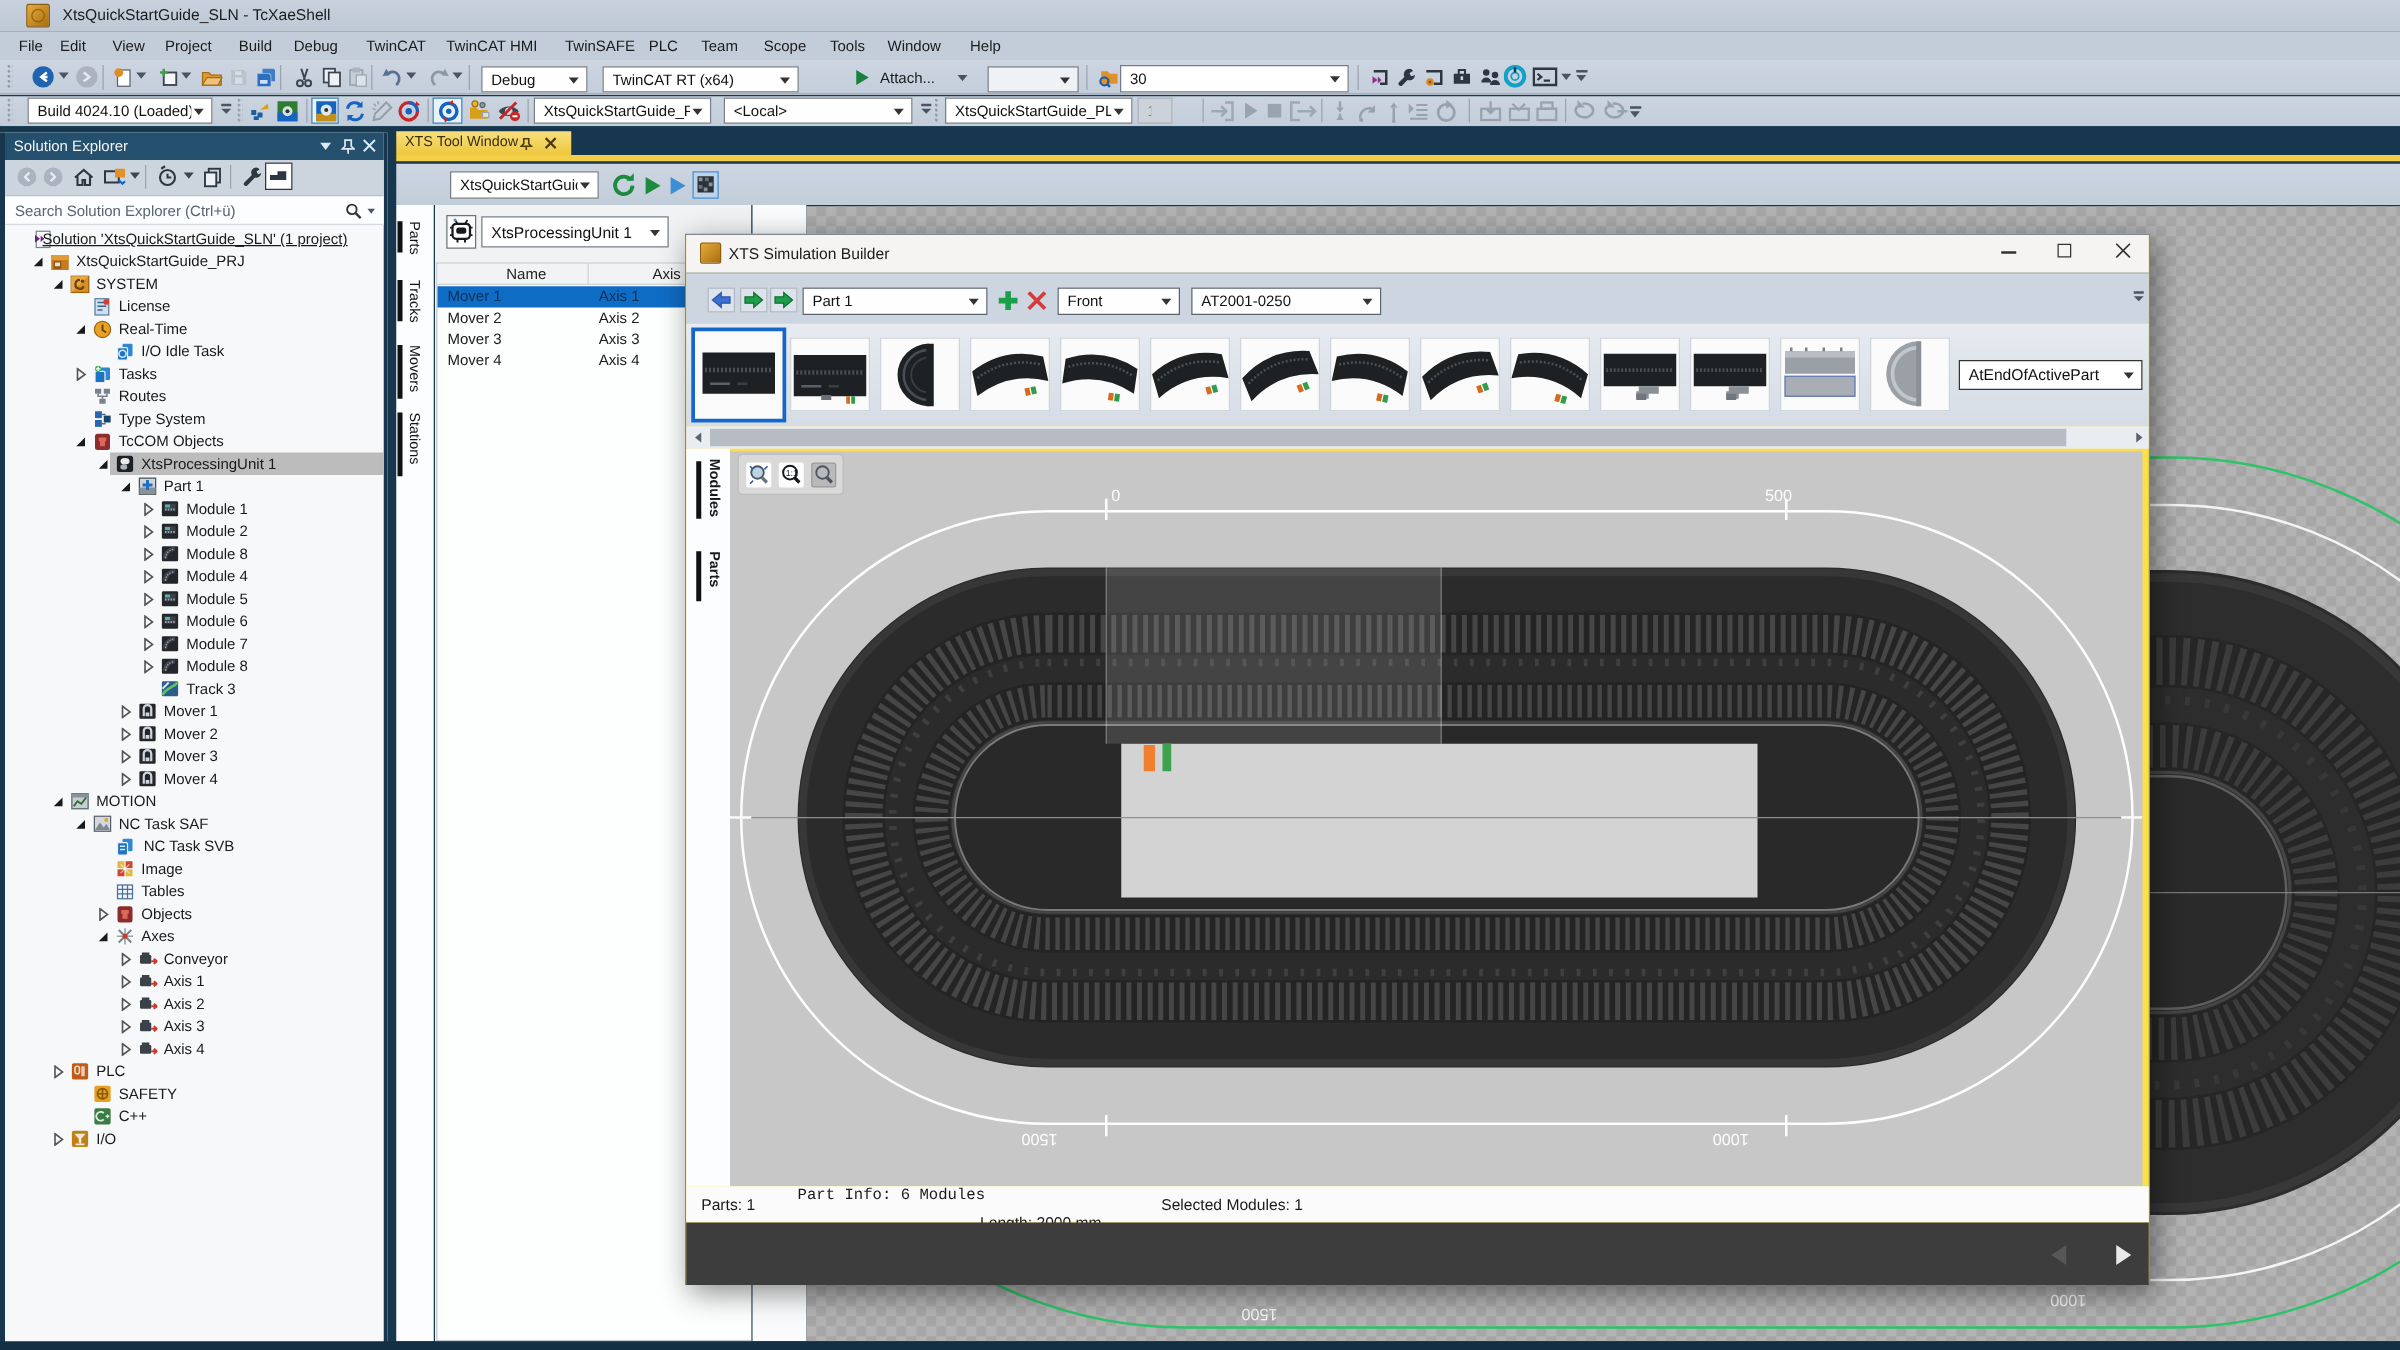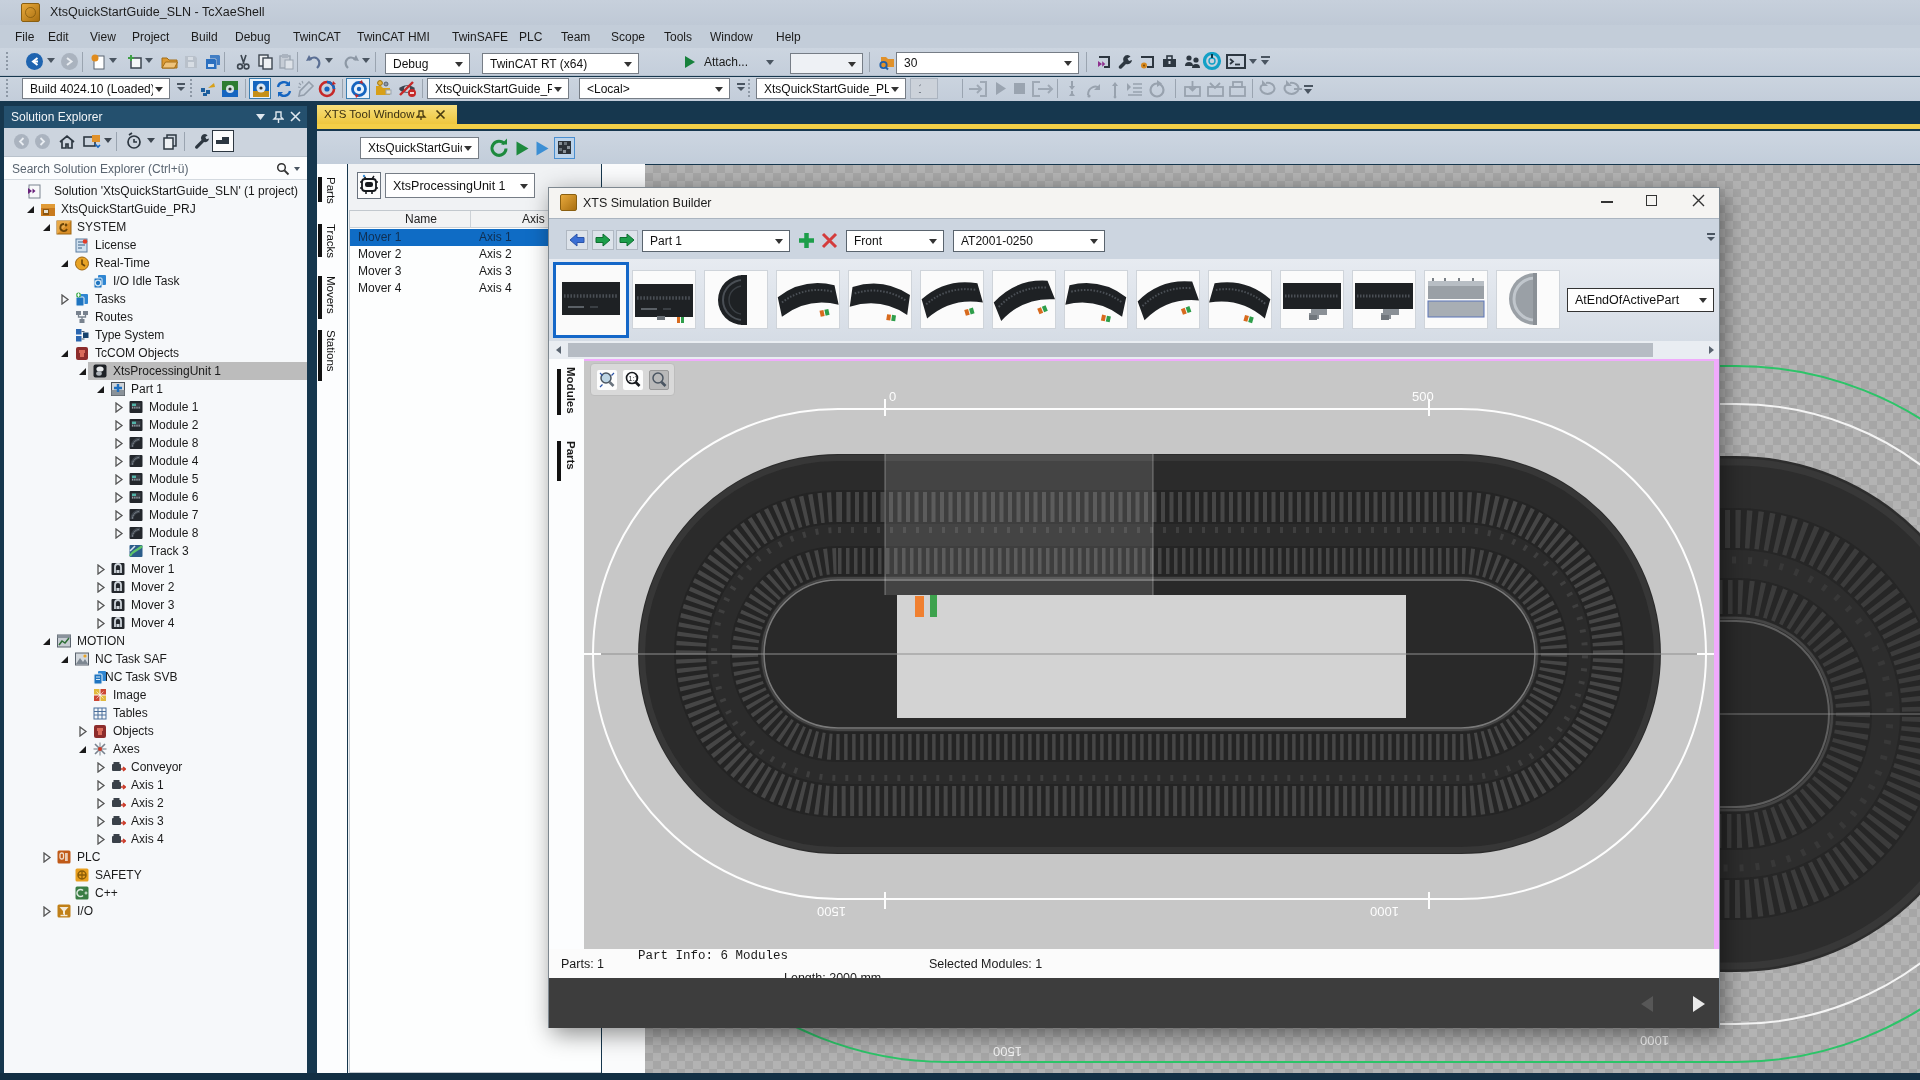--- a/index.html
+++ b/index.html
@@ -396,21 +396,21 @@
         <path d="M8.5 8.5 l4 4" stroke="#333" stroke-width="1.8"></path>
       </svg>
    <div class="abs" style="left:290px;top:10px;border:3.5px solid transparent;border-top:4.5px solid #4a5561;"></div>
  </div>
  <div class="abs" id="tree" style="left:0;top:76px;width:303px;bottom:0;font-size:12px;color:#1a1a1a;">
 <svg class="abs" style="left:22px;top:1px;" width="16" height="16">
         <rect x="3" y="2" width="11" height="13" fill="#f8f9fa" stroke="#7a8490"></rect>
         <path d="M2 5 l4 3 l-4 3 z" fill="#68217a"></path>
         <path d="M6.5 5.5 l3 2.5 l-3 2.5 z" fill="#68217a"></path>
       </svg>
-<div class="abs" style="left:50px;top:2px;white-space:nowrap;">Solution 'XtsQuickStartGuide_SLN' (1 project)</div>
+<div class="abs" style="left:30px;top:2px;white-space:nowrap;text-decoration:underline;">Solution 'XtsQuickStartGuide_SLN' (1 project)</div>
 <svg class="abs" style="left:22px;top:23px;" width="10" height="10">
         <path d="M8 1 V8 H1 z" fill="#1a1a1a"></path>
       </svg>
 <svg class="abs" style="left:36px;top:19px;" width="16" height="16">
         <rect x="1" y="3" width="14" height="12" fill="#c87a1e"></rect>
         <rect x="1" y="3" width="14" height="4" fill="#e09a36"></rect>
         <rect x="3" y="8" width="6" height="6" fill="#8a5510"></rect>
         <rect x="4" y="9" width="4" height="3" fill="#e8e2d4"></rect>
       </svg>
 <div class="abs" style="left:57px;top:20px;white-space:nowrap;">XtsQuickStartGuide_PRJ</div>
@@ -629,21 +629,21 @@
         <rect x="1.5" y="2" width="13" height="12" fill="#d3d8dd" stroke="#5a636d"></rect>
         <path d="M2 13 l4 -6 l3 4 l2 -3 l3 5 z" fill="#7d8791"></path>
         <circle cx="11" cy="5" r="1.6" fill="#e8a325"></circle>
       </svg>
 <div class="abs" style="left:91px;top:470px;white-space:nowrap;">NC Task SAF</div>
 <svg class="abs" style="left:88px;top:487px;" width="16" height="16">
         <rect x="6" y="2" width="8" height="10" rx="1" fill="#2f86d2"></rect>
         <rect x="2" y="5" width="8" height="10" rx="1" fill="#1e74c0" stroke="#e8f1f8" stroke-width="1"></rect>
         <path d="M4 8 h4 M4 10.5 h4" stroke="#d6e8f4" stroke-width="1.2"></path>
       </svg>
-<div class="abs" style="left:101px;top:488px;white-space:nowrap;">NC Task SVB</div>
+<div class="abs" style="left:111px;top:488px;white-space:nowrap;">NC Task SVB</div>
 <svg class="abs" style="left:88px;top:505px;" width="16" height="16">
         <rect x="2" y="2" width="5.5" height="5.5" fill="#e2b93c"></rect>
         <rect x="8.5" y="2" width="5.5" height="5.5" fill="#cc4632"></rect>
         <rect x="2" y="8.5" width="5.5" height="5.5" fill="#cc4632"></rect>
         <rect x="8.5" y="8.5" width="5.5" height="5.5" fill="#e2b93c"></rect>
         <path d="M4.5 4.5 l7 7 M11.5 4.5 l-7 7" stroke="#fff" stroke-width="1" opacity=".6"></path>
       </svg>
 <div class="abs" style="left:109px;top:506px;white-space:nowrap;">Image</div>
 <svg class="abs" style="left:88px;top:523px;" width="16" height="16">
         <rect x="2" y="3" width="12" height="11" fill="#f4f7f9" stroke="#4a6f9b"></rect>
@@ -849,21 +849,21 @@
         <path d="M 303 456 L 1091 456 A 93 93 0 0 1 1091 642 L 303 642 A 93 93 0 0 1 303 456 Z" fill="none" stroke="#5e5e5e" stroke-width="2"></path>
         <path d="M 303 239 L 1091 239 A 310 310 0 0 1 1091 859 L 303 859 A 310 310 0 0 1 303 239 Z" fill="none" stroke="#f4f4f4" stroke-width="2"></path>
         <path d="M 303 201 L 1091 201 A 348 348 0 0 1 1091 897 L 303 897 A 348 348 0 0 1 303 201 Z" fill="none" stroke="#2cc468" stroke-width="2"></path>
         <line x1="0" y1="549" x2="1275" y2="549" stroke="#8f8f8f" stroke-width="1" opacity=".8"></line>
         <text x="377" y="882" fill="#f4f4f4" font-size="13" font-family="Liberation Sans" transform="rotate(180 377 882)">1500</text>
         <text x="1024" y="871" fill="#f4f4f4" font-size="13" font-family="Liberation Sans" transform="rotate(180 1024 871)">1000</text>
       </svg>
 </div>
 </div>
 
-<div class="abs" style="left:548px;top:187px;width:1172px;height:841px;background:#f0abfc;border:1px solid #7e8890;box-shadow:4px 6px 22px rgba(0,0,0,.45);">
+<div class="abs" style="left:548px;top:187px;width:1172px;height:841px;background:#fde047;border:1px solid #7e8890;box-shadow:4px 6px 22px rgba(0,0,0,.45);">
 
  <div class="abs" style="left:0;top:0;width:100%;height:30px;background:#f5f4f2;">
    <div class="abs" style="left:11px;top:6px;width:17px;height:17px;background:linear-gradient(135deg,#e8a93c,#a96f10);border:1px solid #8a5f10;border-radius:2px;"></div>
    <div class="abs" style="left:34px;top:8px;font-size:12.5px;color:#1b1b1b;">XTS Simulation Builder</div>
    <div class="abs" style="left:1052px;top:13px;width:12px;height:1.6px;background:#333;"></div>
    <div class="abs" style="left:1097px;top:7px;width:11px;height:11px;border:1.4px solid #333;"></div>
    <svg class="abs" style="left:1143px;top:6px;" width="13" height="13">
         <path d="M1 1 L12 12 M12 1 L1 12" stroke="#333" stroke-width="1.4"></path>
       </svg>
  </div>

